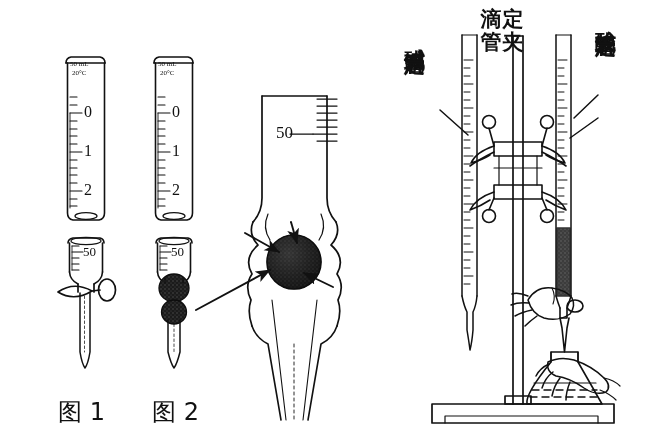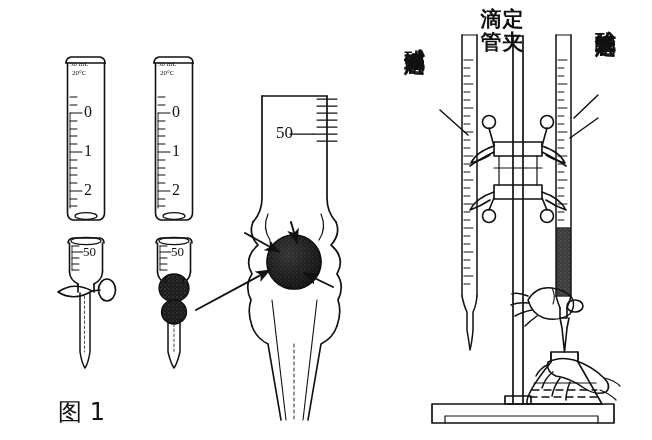--- a/index.html
+++ b/index.html
@@ -382,20 +382,21 @@
     <div>20°C</div>
   </div>
   <div class="lbl num" style="left:172px;top:104px;">0</div>
   <div class="lbl num" style="left:172px;top:143px;">1</div>
   <div class="lbl num" style="left:172px;top:182px;">2</div>
   <div class="lbl num-sm" style="left:171px;top:245px;">50</div>
 
   <div class="lbl num-lg" style="left:276px;top:124px;">50</div>
 
   <div class="lbl figcap" style="left:58px;top:400px;">图 1</div>
+  <div class="lbl figcap" style="left:152px;top:400px;">图 2</div>
 
   <div class="lbl cjk-vert" style="left:403px;top:32px;">碱式滴定管</div>
 
   <div class="lbl cjk-grid" style="left:480px;top:8px;width:46px;">
     <span>滴</span>
     <span>定</span>
     <span>管</span>
     <span>夹</span>
   </div>
 

